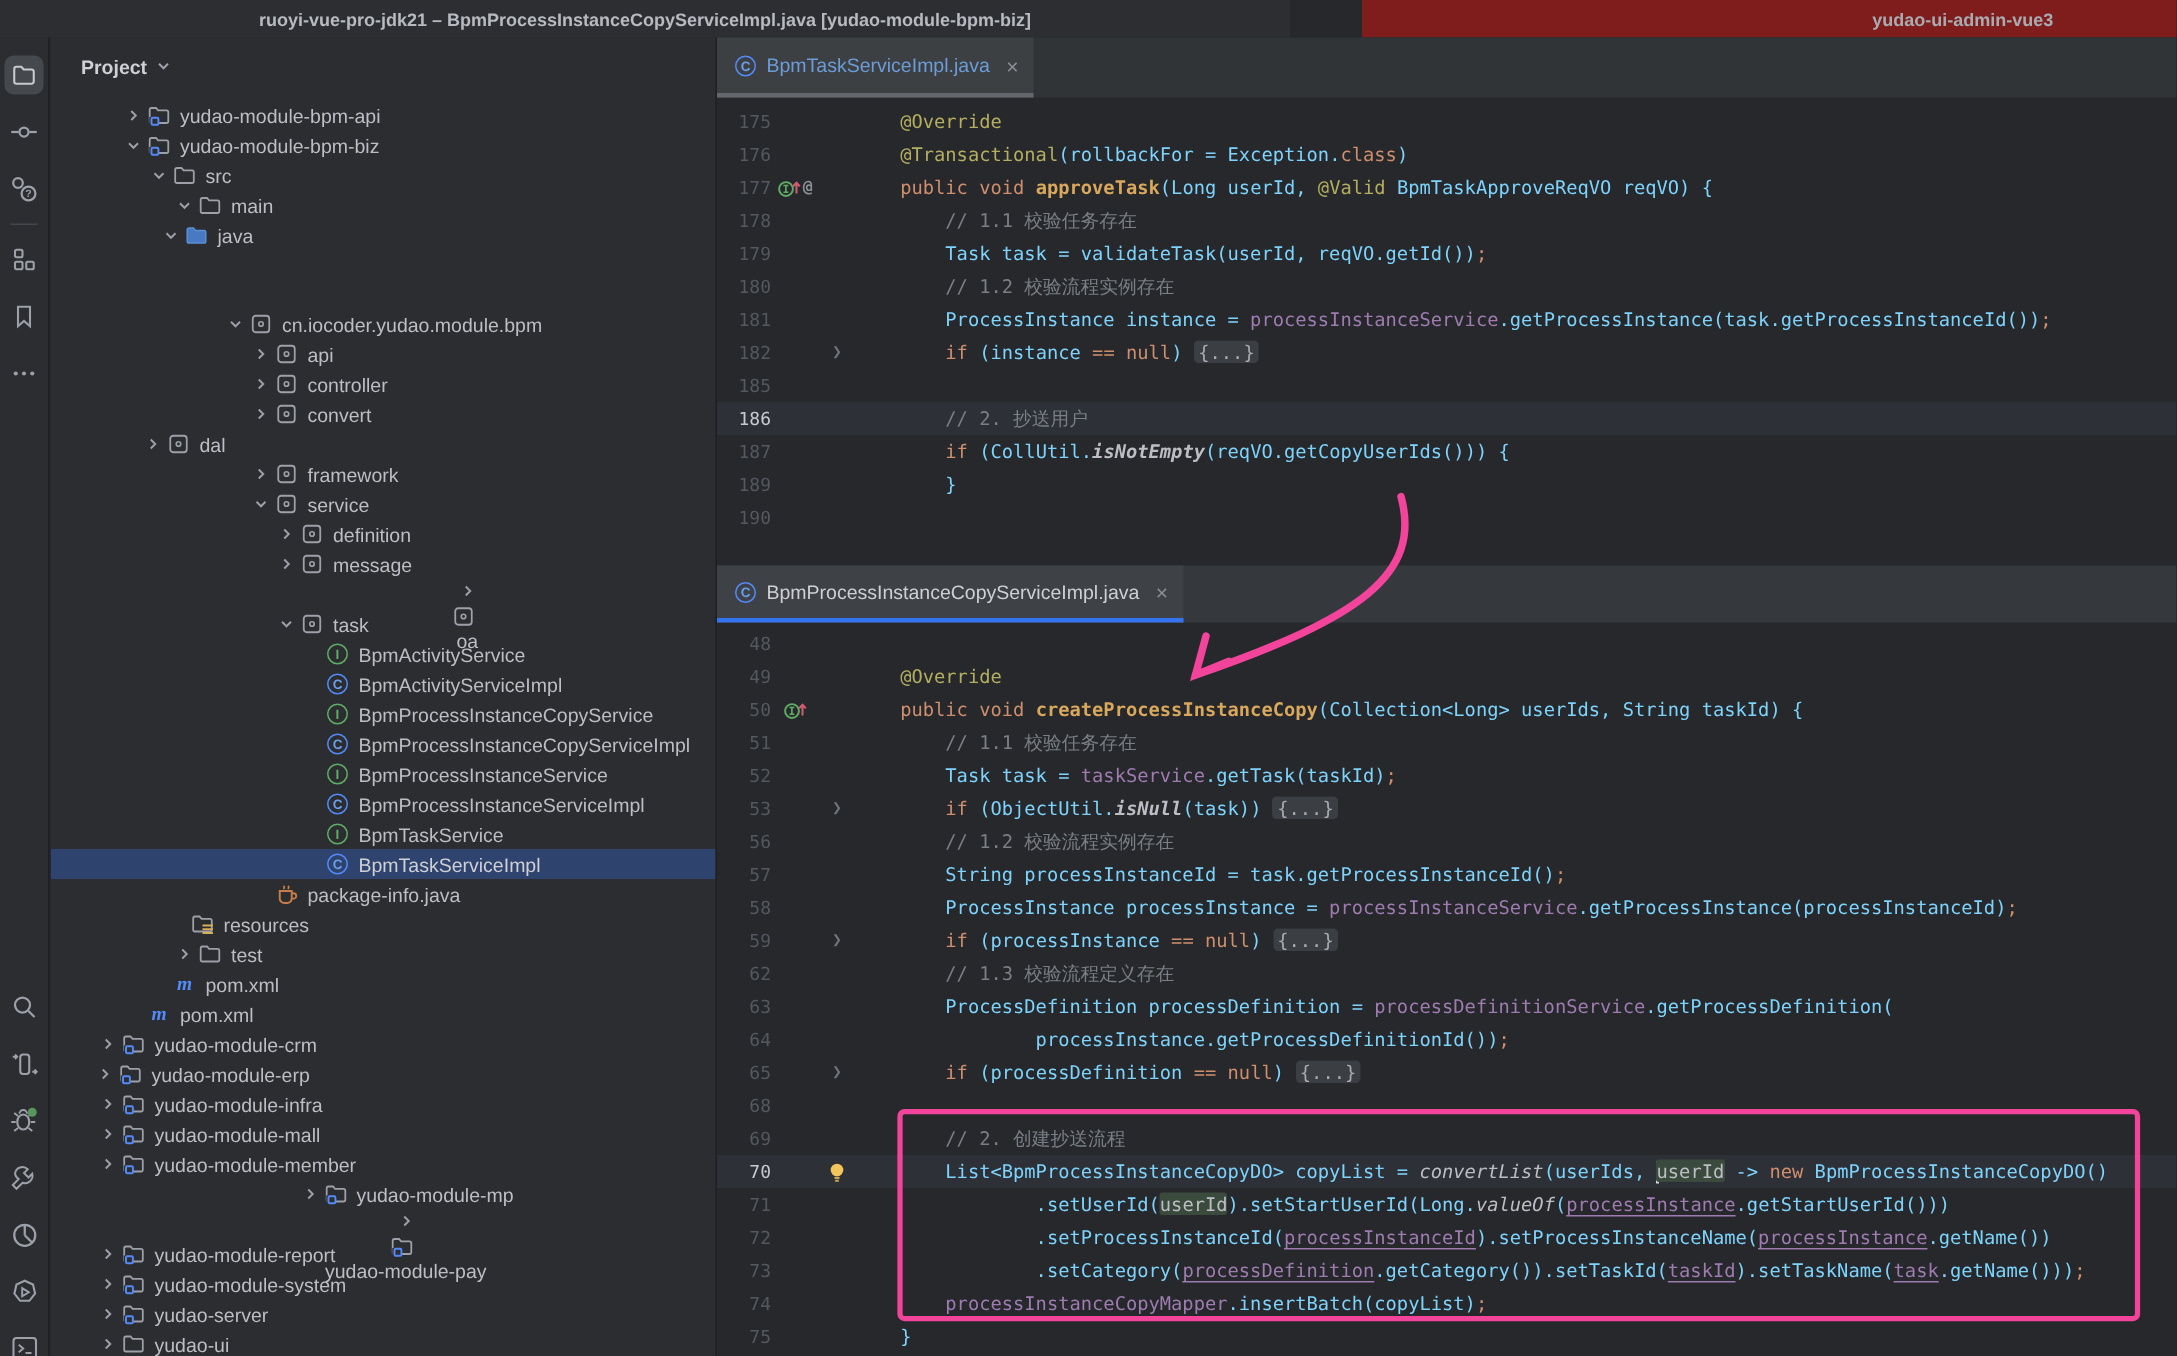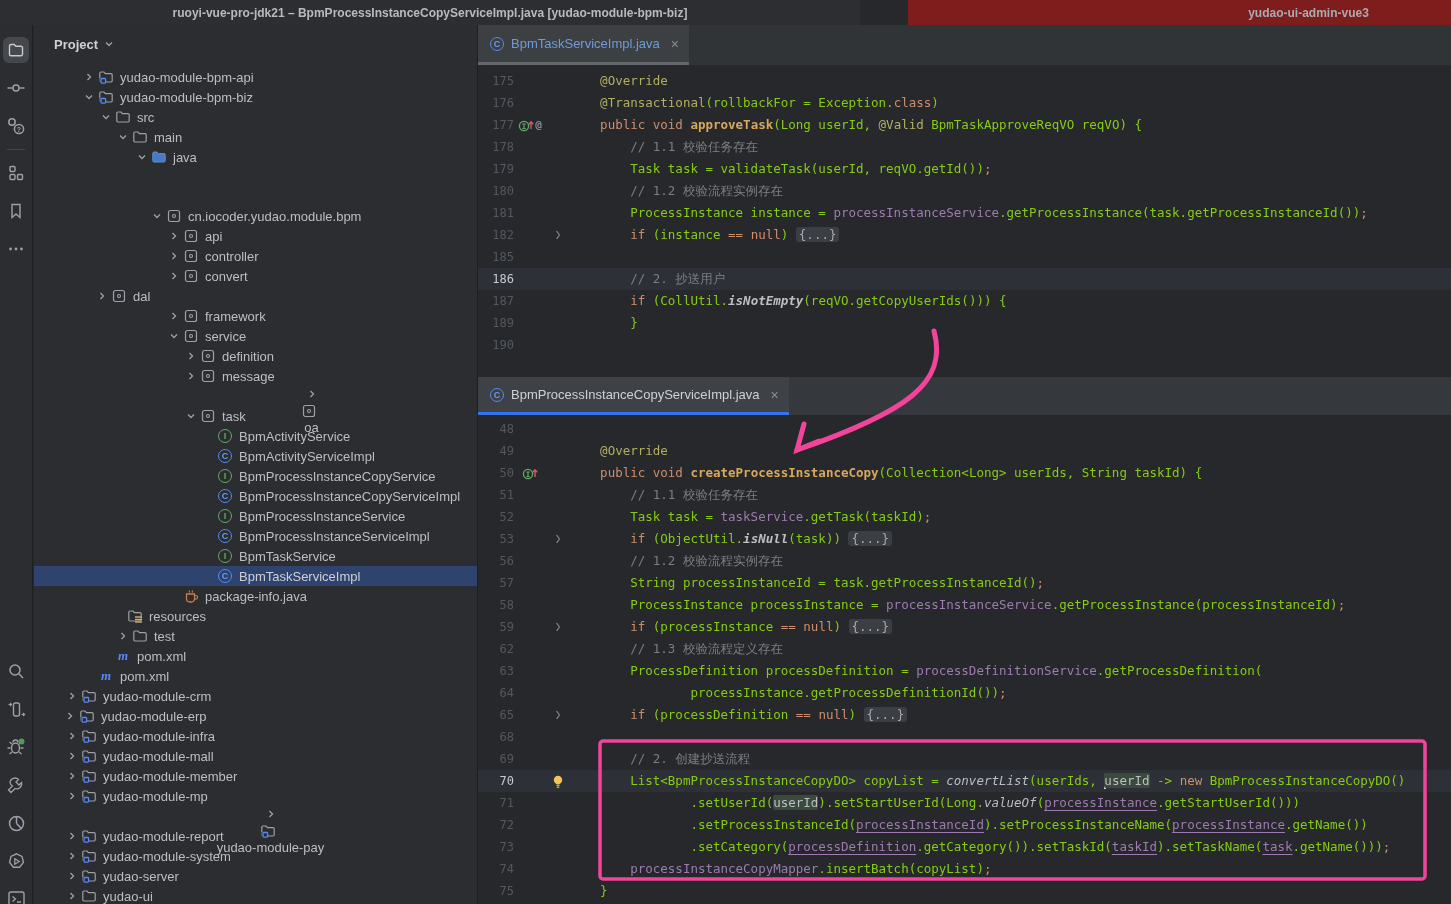--- a/index.html
+++ b/index.html
@@ -53,21 +53,21 @@
   
   .t-kw{color:#cf8e6d;}
   .t-ann{color:#b3ae60;}
   .t-cmt{color:#7a7e85;}
   .t-mdecl{color:#d9a85c;font-weight:700;}
   .t-field{color:#9e7bb0;}
   .t-fieldu{color:#9e7bb0;text-decoration:underline;text-underline-offset:3px;}
   .t-static{font-style:italic;}
   .t-staticb{font-style:italic;font-weight:700;}
   .t-semi{color:#cf8e6d;}
-  .t-plain{color:#84cc16;}
+  .t-plain{color:#7dd3fc;}
   .t-fold{background:#3b3e43;border-radius:3px;padding:0 3px;color:#a9abb0;}
   .t-hl{background:#3a4b3d;border-radius:2px;}
   .t-caret{display:inline-block;width:2px;height:15px;background:#d5d7dc;vertical-align:middle;margin-right:-2px;}
   .fold-arrow{color:#6f737a;font-size:11px;}
   .g-at{color:#8c8f94;font-size:11px;font-weight:700;}
   
   .annotation-layer{position:absolute;left:0;top:0;width:1451px;height:904px;pointer-events:none;z-index:50;}
 </style>
 </head>
 <body>
@@ -253,21 +253,21 @@
             <polyline points="2,3.5 5,6.5 8,3.5" fill="none" stroke="#9da0a8" stroke-width="1.3"></polyline>
           </svg>
         </span>
         <span class="ticon">
           <svg width="16" height="16" viewBox="0 0 16 16">
             <path d="M1.8 4.2 a1.2 1.2 0 0 1 1.2-1.2 h3 l1.4 1.6 h5.6 a1.2 1.2 0 0 1 1.2 1.2 v6 a1.2 1.2 0 0 1 -1.2 1.2 h-10 a1.2 1.2 0 0 1 -1.2-1.2 z" fill="none" stroke="#9da0a8" stroke-width="1.2"></path>
           </svg>
         </span>
         <span>main</span>
       </div>
-      <div class="trow" style="padding-left: 100px;">
+      <div class="trow" style="padding-left: 72px;">
         <span class="chev">
           <svg width="10" height="10" viewBox="0 0 10 10">
             <polyline points="2,3.5 5,6.5 8,3.5" fill="none" stroke="#9da0a8" stroke-width="1.3"></polyline>
           </svg>
         </span>
         <span class="ticon">
           <svg width="16" height="16" viewBox="0 0 16 16">
             <path d="M1.8 4.2 a1.2 1.2 0 0 1 1.2-1.2 h3 l1.4 1.6 h5.6 a1.2 1.2 0 0 1 1.2 1.2 v6 a1.2 1.2 0 0 1 -1.2 1.2 h-10 a1.2 1.2 0 0 1 -1.2-1.2 z" fill="#477ac2" stroke="#5a8fd6" stroke-width="1"></path>
           </svg>
         </span>
@@ -603,21 +603,21 @@
         </span>
         <span class="ticon">
           <svg width="16" height="16" viewBox="0 0 16 16">
             <path d="M1.8 4.2 a1.2 1.2 0 0 1 1.2-1.2 h3 l1.4 1.6 h5.6 a1.2 1.2 0 0 1 1.2 1.2 v6 a1.2 1.2 0 0 1 -1.2 1.2 h-10 a1.2 1.2 0 0 1 -1.2-1.2 z" fill="none" stroke="#9da0a8" stroke-width="1.2"></path>
             <rect x="1.5" y="9" width="6" height="6" fill="#2b2d30"></rect>
             <rect x="3" y="9.5" width="4.6" height="4.6" rx="0.8" fill="none" stroke="#548af7" stroke-width="1.3"></rect>
           </svg>
         </span>
         <span>yudao-module-member</span>
       </div>
-      <div class="trow" style="padding-left: 30px;">
+      <div class="trow" style="padding-left: 30px; justify-content: center;">
         <span class="chev">
           <svg width="10" height="10" viewBox="0 0 10 10">
             <polyline points="3.5,2 6.5,5 3.5,8" fill="none" stroke="#9da0a8" stroke-width="1.3"></polyline>
           </svg>
         </span>
         <span class="ticon">
           <svg width="16" height="16" viewBox="0 0 16 16">
             <path d="M1.8 4.2 a1.2 1.2 0 0 1 1.2-1.2 h3 l1.4 1.6 h5.6 a1.2 1.2 0 0 1 1.2 1.2 v6 a1.2 1.2 0 0 1 -1.2 1.2 h-10 a1.2 1.2 0 0 1 -1.2-1.2 z" fill="none" stroke="#9da0a8" stroke-width="1.2"></path>
             <rect x="1.5" y="9" width="6" height="6" fill="#2b2d30"></rect>
             <rect x="3" y="9.5" width="4.6" height="4.6" rx="0.8" fill="none" stroke="#548af7" stroke-width="1.3"></rect>

